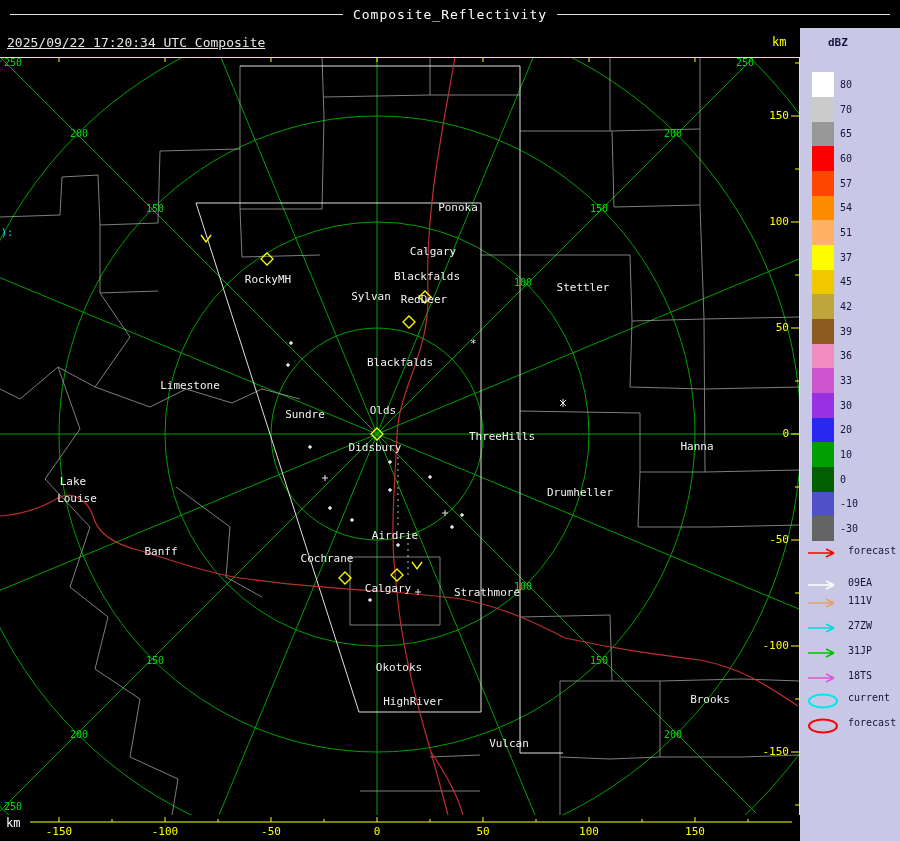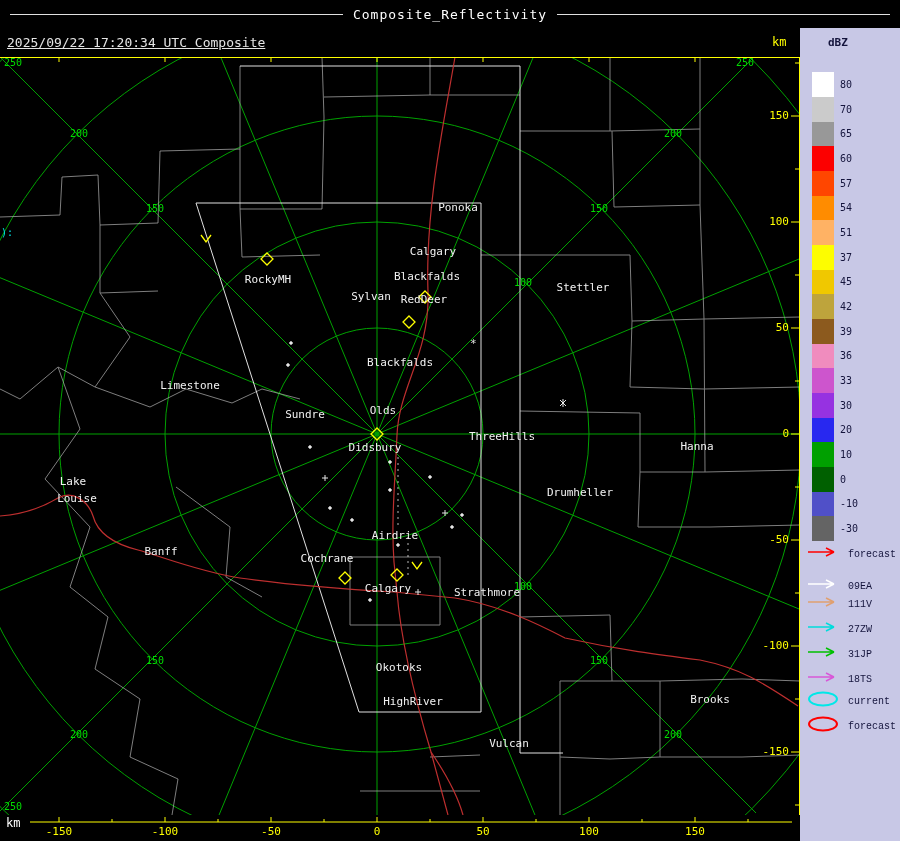--- a/index.html
+++ b/index.html
@@ -24,21 +24,21 @@
   
   .bottombar{position:absolute;left:0;top:815px;width:800px;height:26px;background:#000;}
   .bkm{position:absolute;left:6px;top:1px;font-size:12px;color:#fff;}
   .ax{position:absolute;top:10px;transform:translateX(-50%);font-size:11px;}
   
   .sidebar{position:absolute;left:800px;top:28px;width:100px;height:813px;}
   .sb-title{position:absolute;left:28px;top:8px;font-size:11px;color:#14143c;font-weight:bold;}
   .cb-row{position:absolute;left:12px;display:flex;}
   .cb-sw{width:22px;}
   .cb-lb{margin-left:6px;font-size:10px;color:#14143c;}
-  .lg-row{position:absolute;left:6px;height:18px;display:flex;align-items:center;font-family:Liberation Mono, monospace;}
+  .lg-row{position:absolute;left:6px;height:18px;display:flex;}
   .lg-icon{width:38px;display:inline-block;}
   .lg-label{font-size:10px;color:#14143c;margin-left:4px;white-space:nowrap;}
 </style>
 </head>
 <body>
 
 <div class="screen">
 
   <div class="titlebar">
     <div class="tline"></div>

